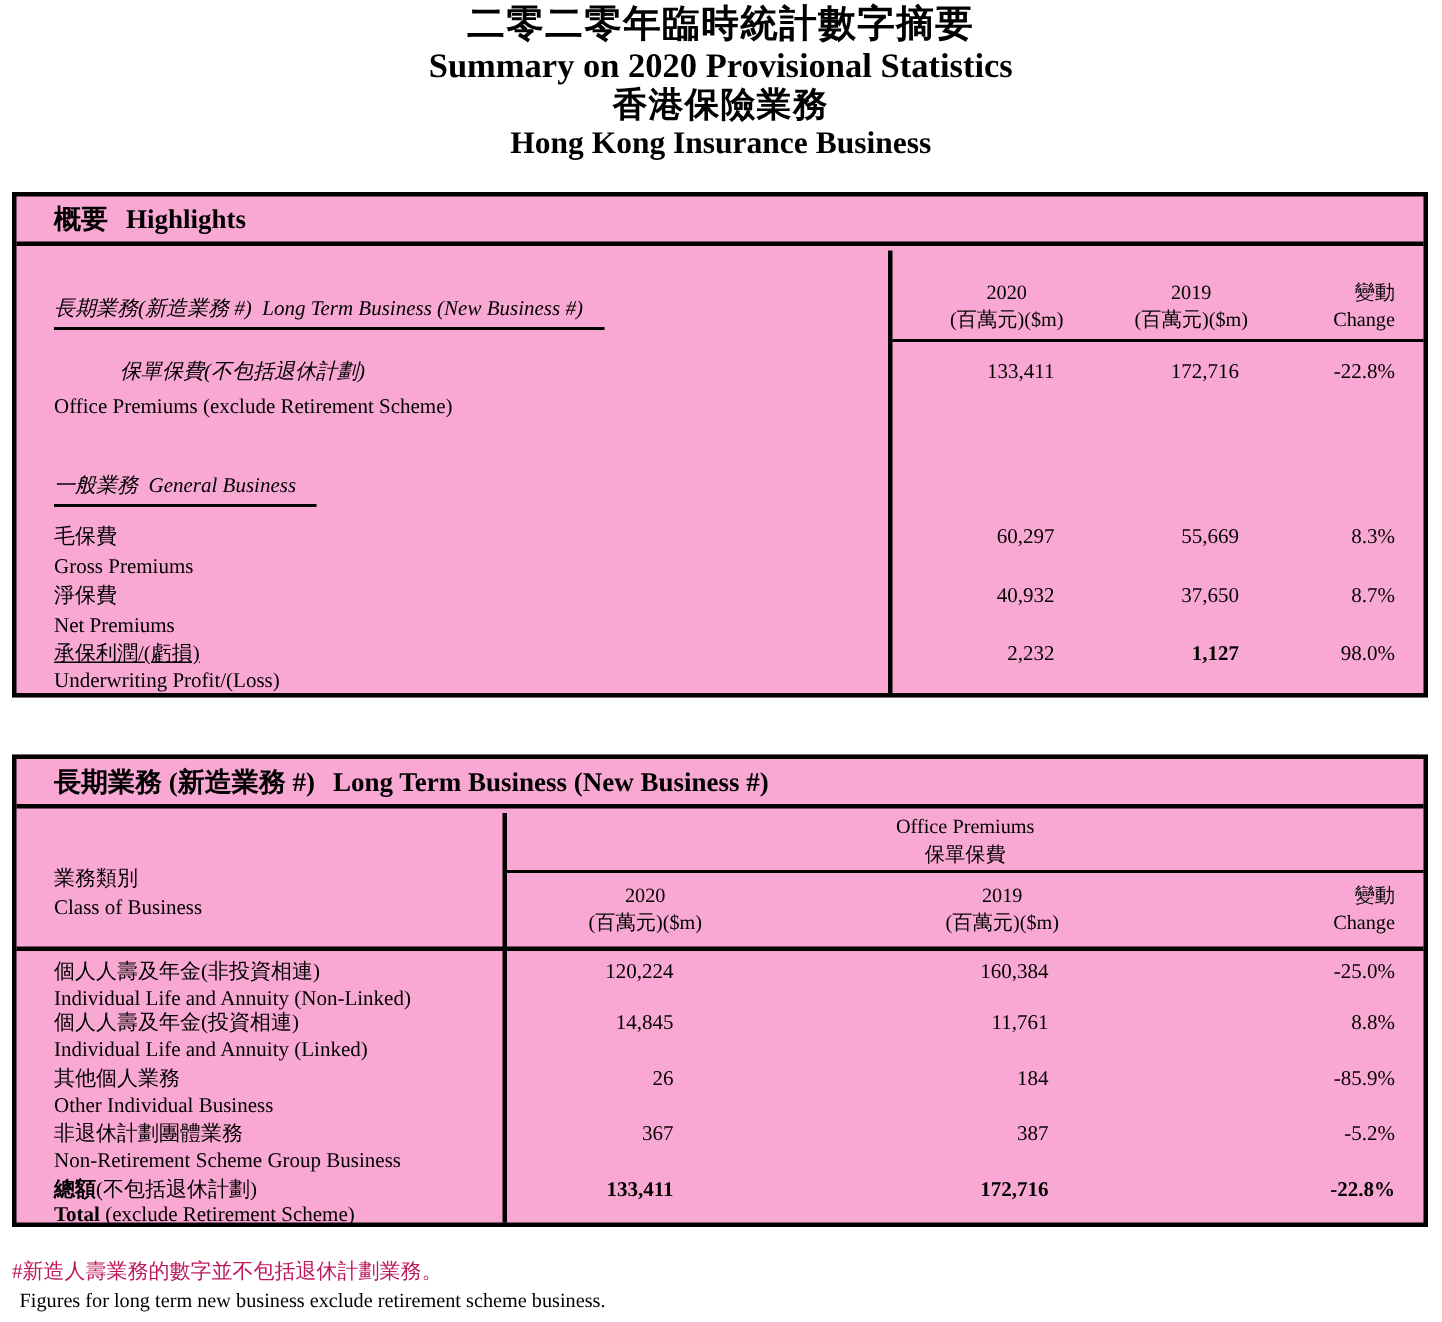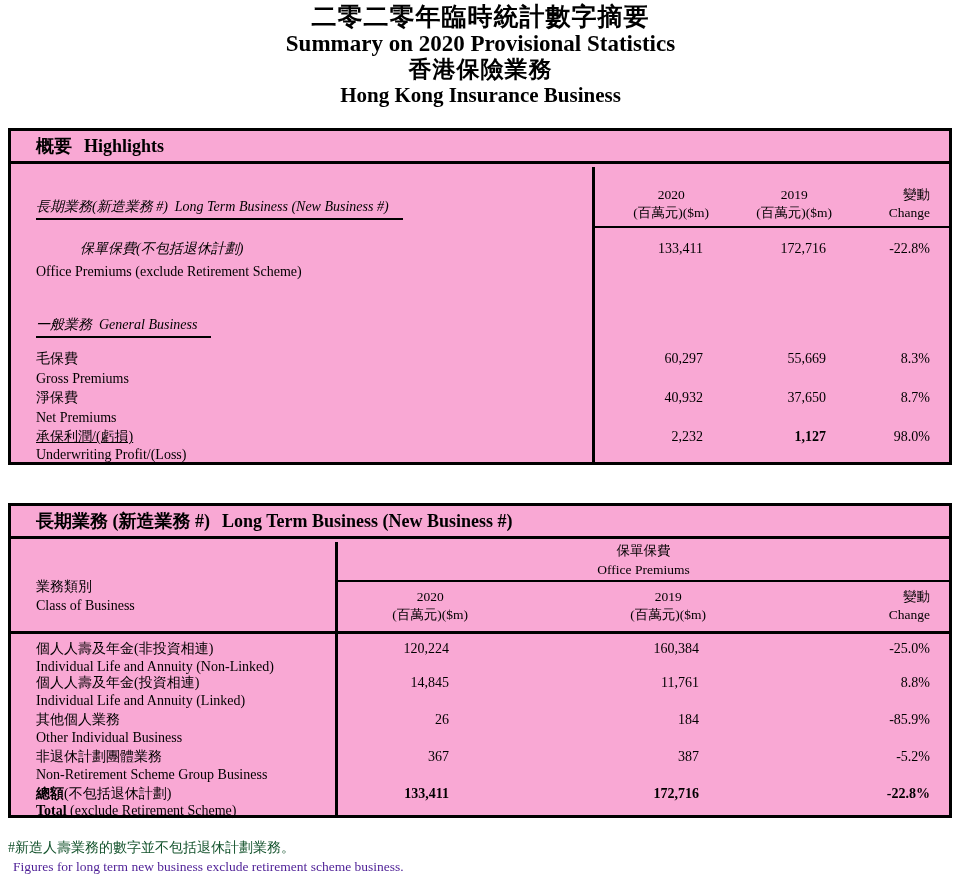--- a/index.html
+++ b/index.html
@@ -35,22 +35,22 @@
     font-size: 14px; line-height: 17px; font-style: italic; white-space: nowrap;
     border-bottom: 2px solid #000; padding-bottom: 3px; padding-right: 14px;
   }
   .colhead { font-size: 13.5px; line-height: 18px; text-align: center; white-space: nowrap; }
   .colhead.ra { text-align: right; }
   .hline2 { position: absolute; height: 2px; background: #000; }
   .hline3 { position: absolute; height: 3px; background: #000; }
   .b { font-weight: bold; }
 
   
-  .fn-zh { position: absolute; left: 8px; top: 839px; font-size: 14px; color: #14532d; white-space: nowrap; }
-  .fn-en { position: absolute; left: 13px; top: 859px; font-size: 13.5px; color: #4c1d95; white-space: nowrap; text-align: right; }
+  .fn-zh { position: absolute; left: 8px; top: 839px; font-size: 14px; color: #be185d; white-space: nowrap; }
+  .fn-en { position: absolute; left: 13px; top: 859px; font-size: 13.5px; color: #000000; white-space: nowrap; text-align: right; }
 </style>
 </head>
 <body>
 
 <div id="page">
 
   <div class="doc-head">
     <div class="zh1">二零二零年臨時統計數字摘要</div>
     <div class="en1">Summary on 2020 Provisional Statistics</div>
     <div class="zh2">香港保險業務</div>
@@ -123,22 +123,22 @@
       <span class="sp"></span>
       <span>Long Term Business (New Business #)</span>
     </div>
 
     <div class="vline" style="left:324px;"></div>
 
     <div class="abs lbl" style="left:25px; top:72px;">業務類別</div>
     <div class="abs lbl" style="left:25px; top:91px;">Class of Business</div>
 
     <div class="abs colhead" style="left:327px; right:0; top:35px; line-height:19px;">
+      <div>Office Premiums</div>
       <div>保單保費</div>
-      <div>Office Premiums</div>
     </div>
     <div class="hline2" style="left:327px; right:0; top:74px;"></div>
 
     <div class="abs colhead" style="top:82px; right:481px;">
       <div>2020</div>
       <div>(百萬元)($m)</div>
     </div>
     <div class="abs colhead" style="top:82px; right:243px;">
       <div>2019</div>
       <div>(百萬元)($m)</div>

